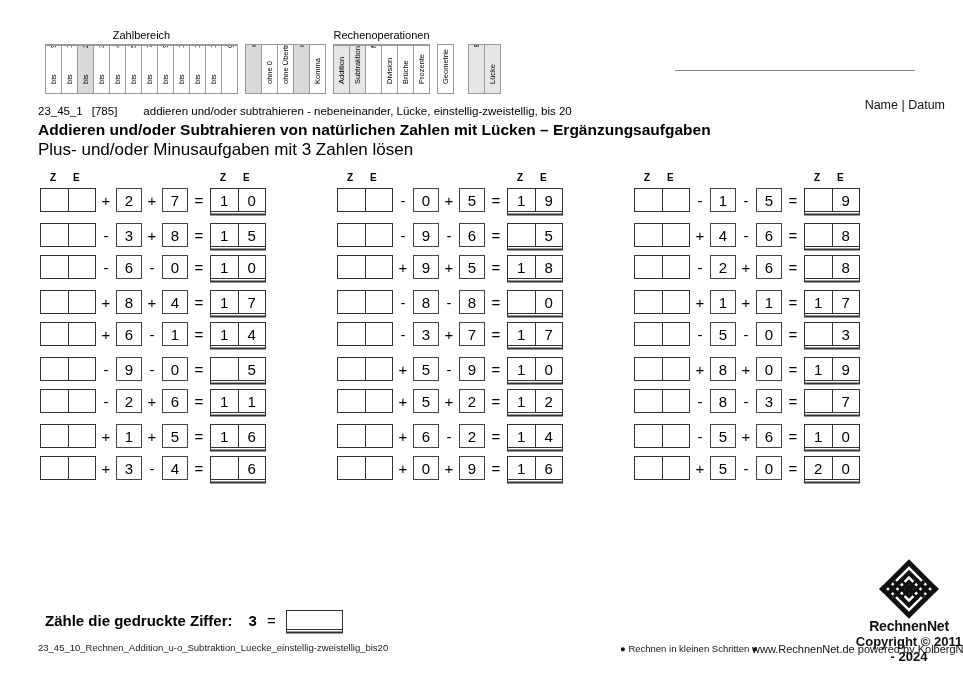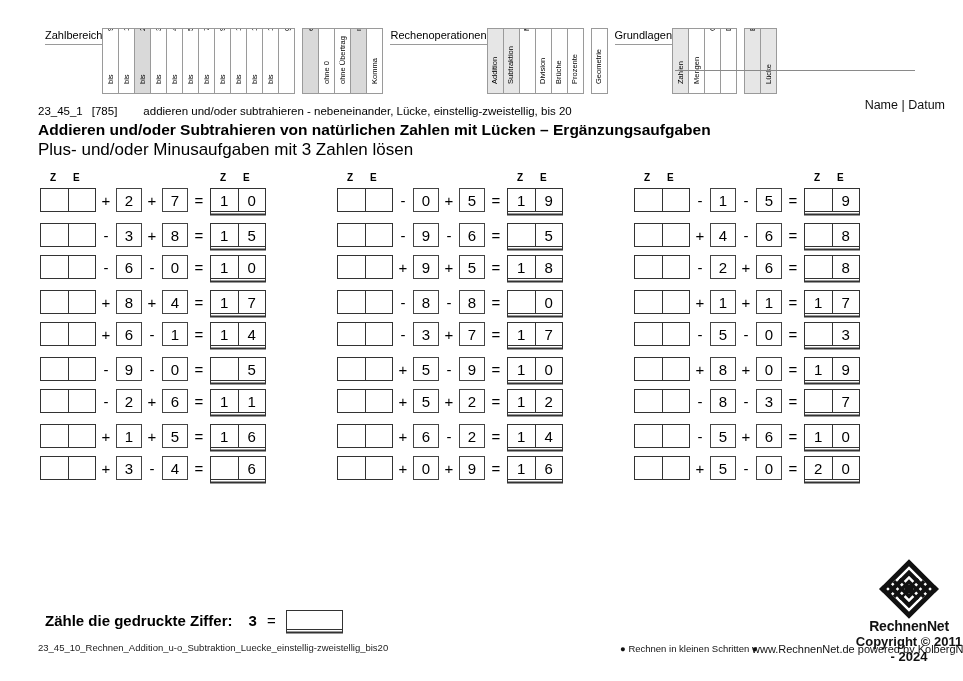--- a/index.html
+++ b/index.html
@@ -11,21 +11,21 @@
     position:relative;
     overflow:hidden;
   }
 
   
   #cat-table{
     position:absolute;left:45px;top:28px;
     height:66px;
     display:flex;align-items:stretch;
   }
-  .cat-group{display:flex;flex-direction:row;}
+  .cat-group{display:flex;flex-direction:column;}
   .cat-group-title{
     height:16px;
     font-size:11px;
     text-align:center;
     line-height:15px;
     color:#000;
     border-bottom:1px solid #9a9a9a;
     white-space:nowrap;
   }
   .cat-group-title.blank{border-bottom:none;}
@@ -287,37 +287,20 @@
     <div class="cat-gap"></div>
     <div class="cat-group">
       <div class="cat-group-title blank"></div>
       <div class="cat-cells">
         <div class="cat-cell">
           <span class="vbot">Geometrie</span>
         </div>
       </div>
     </div>
     <div class="cat-gap"></div>
-    <div class="cat-group">
-      <div class="cat-group-title">Grundlagen</div>
-      <div class="cat-cells">
-        <div class="cat-cell shade2">
-          <span class="vbot">Zahlen</span>
-        </div>
-        <div class="cat-cell">
-          <span class="vbot">Mengen</span>
-        </div>
-        <div class="cat-cell">
-          <span class="vtop">Ganzes / Teile</span>
-        </div>
-        <div class="cat-cell">
-          <span class="vtop">Dezimalsystem</span>
-        </div>
-      </div>
-    </div>
     <div class="cat-gap"></div>
     <div class="cat-group">
       <div class="cat-group-title blank"></div>
       <div class="cat-cells">
         <div class="cat-cell shade2">
           <span class="vtop">Ergänzungsaufgaben</span>
         </div>
         <div class="cat-cell shade2">
           <span class="vbot">Lücke</span>
         </div>

